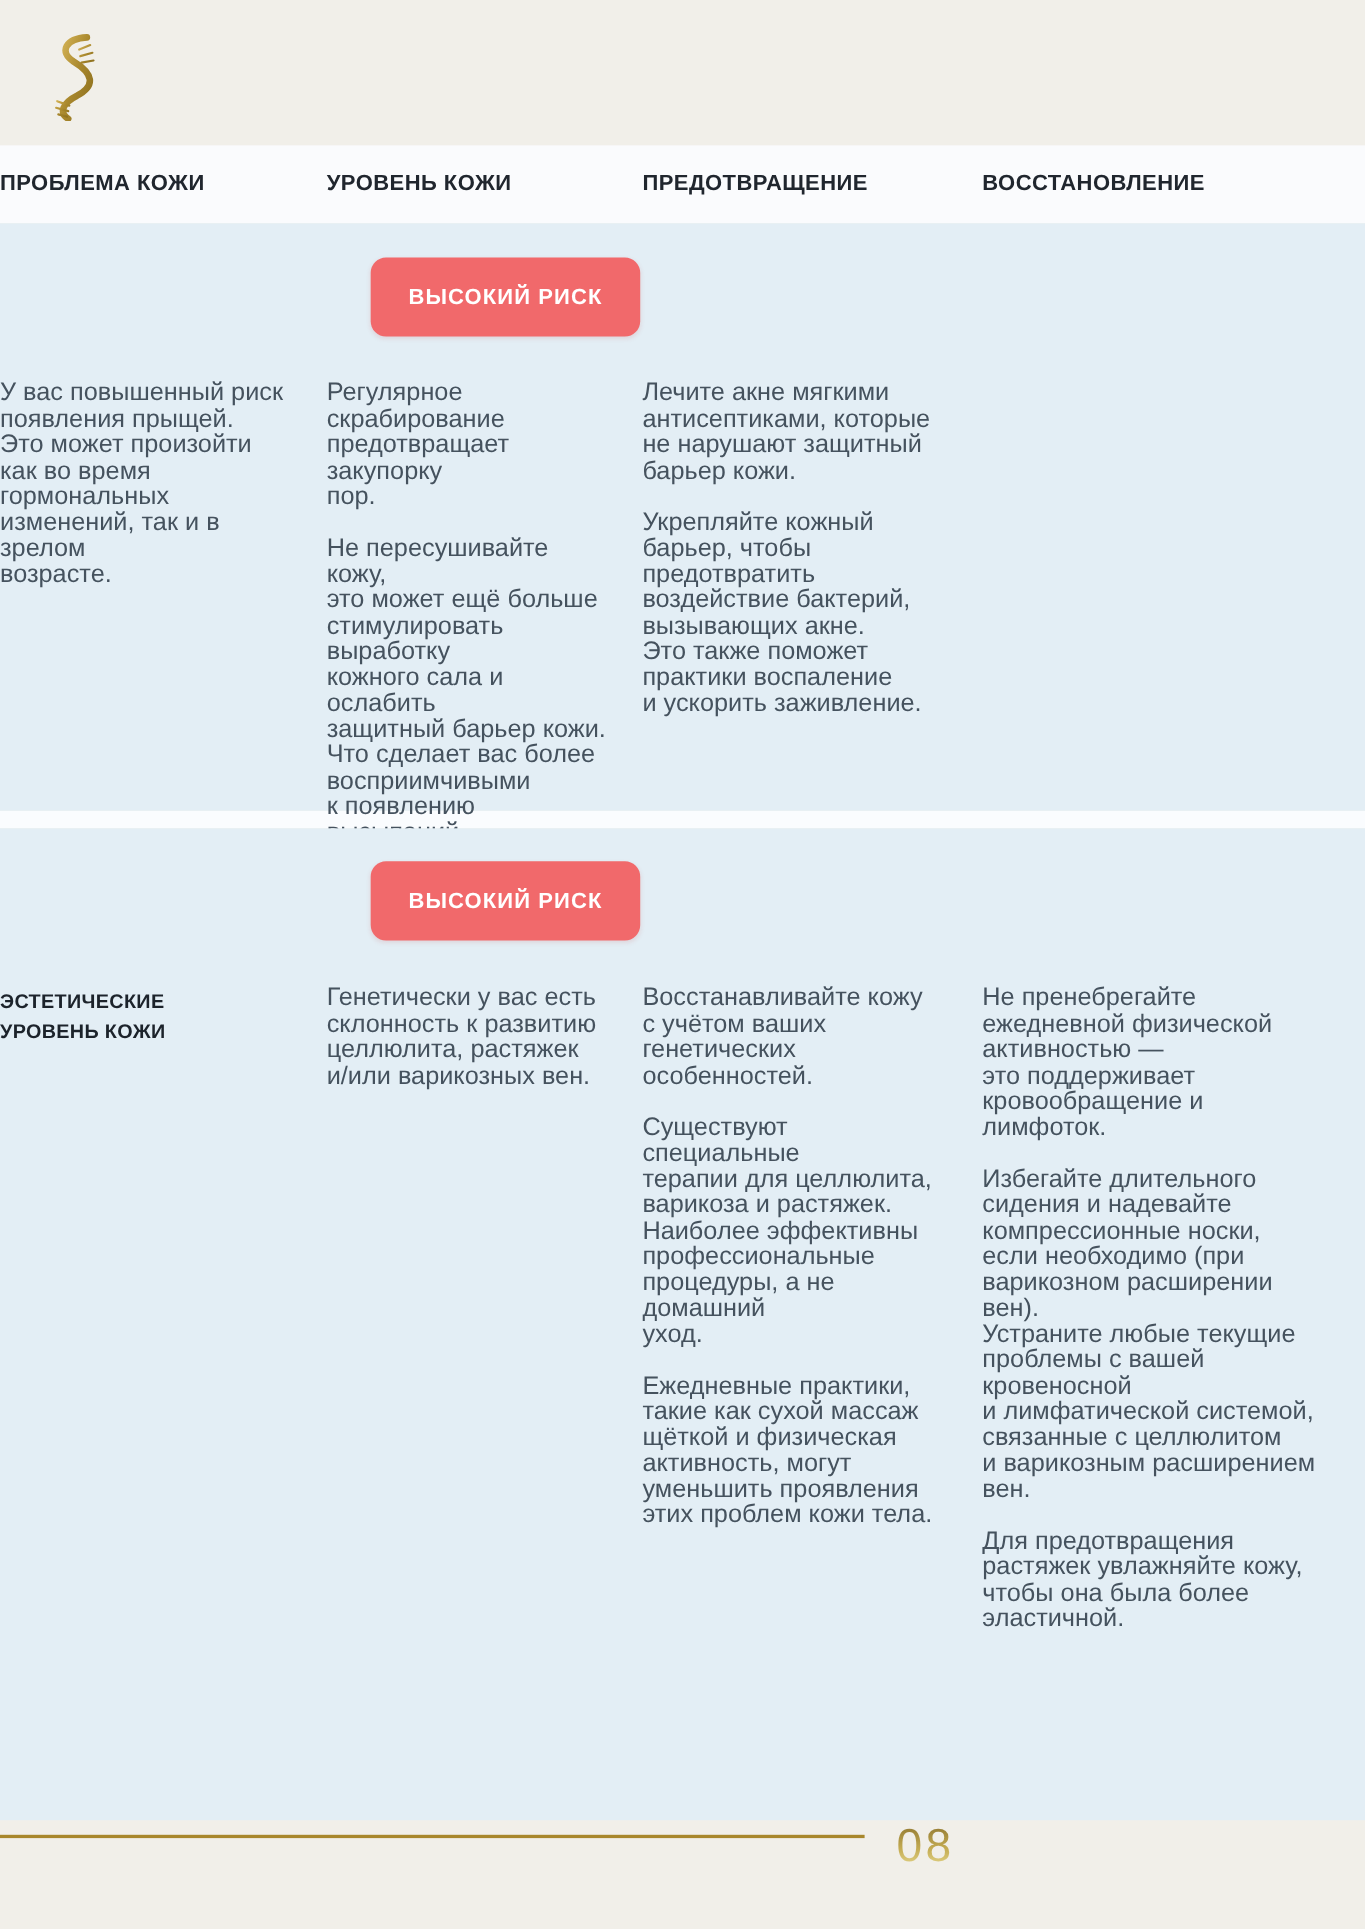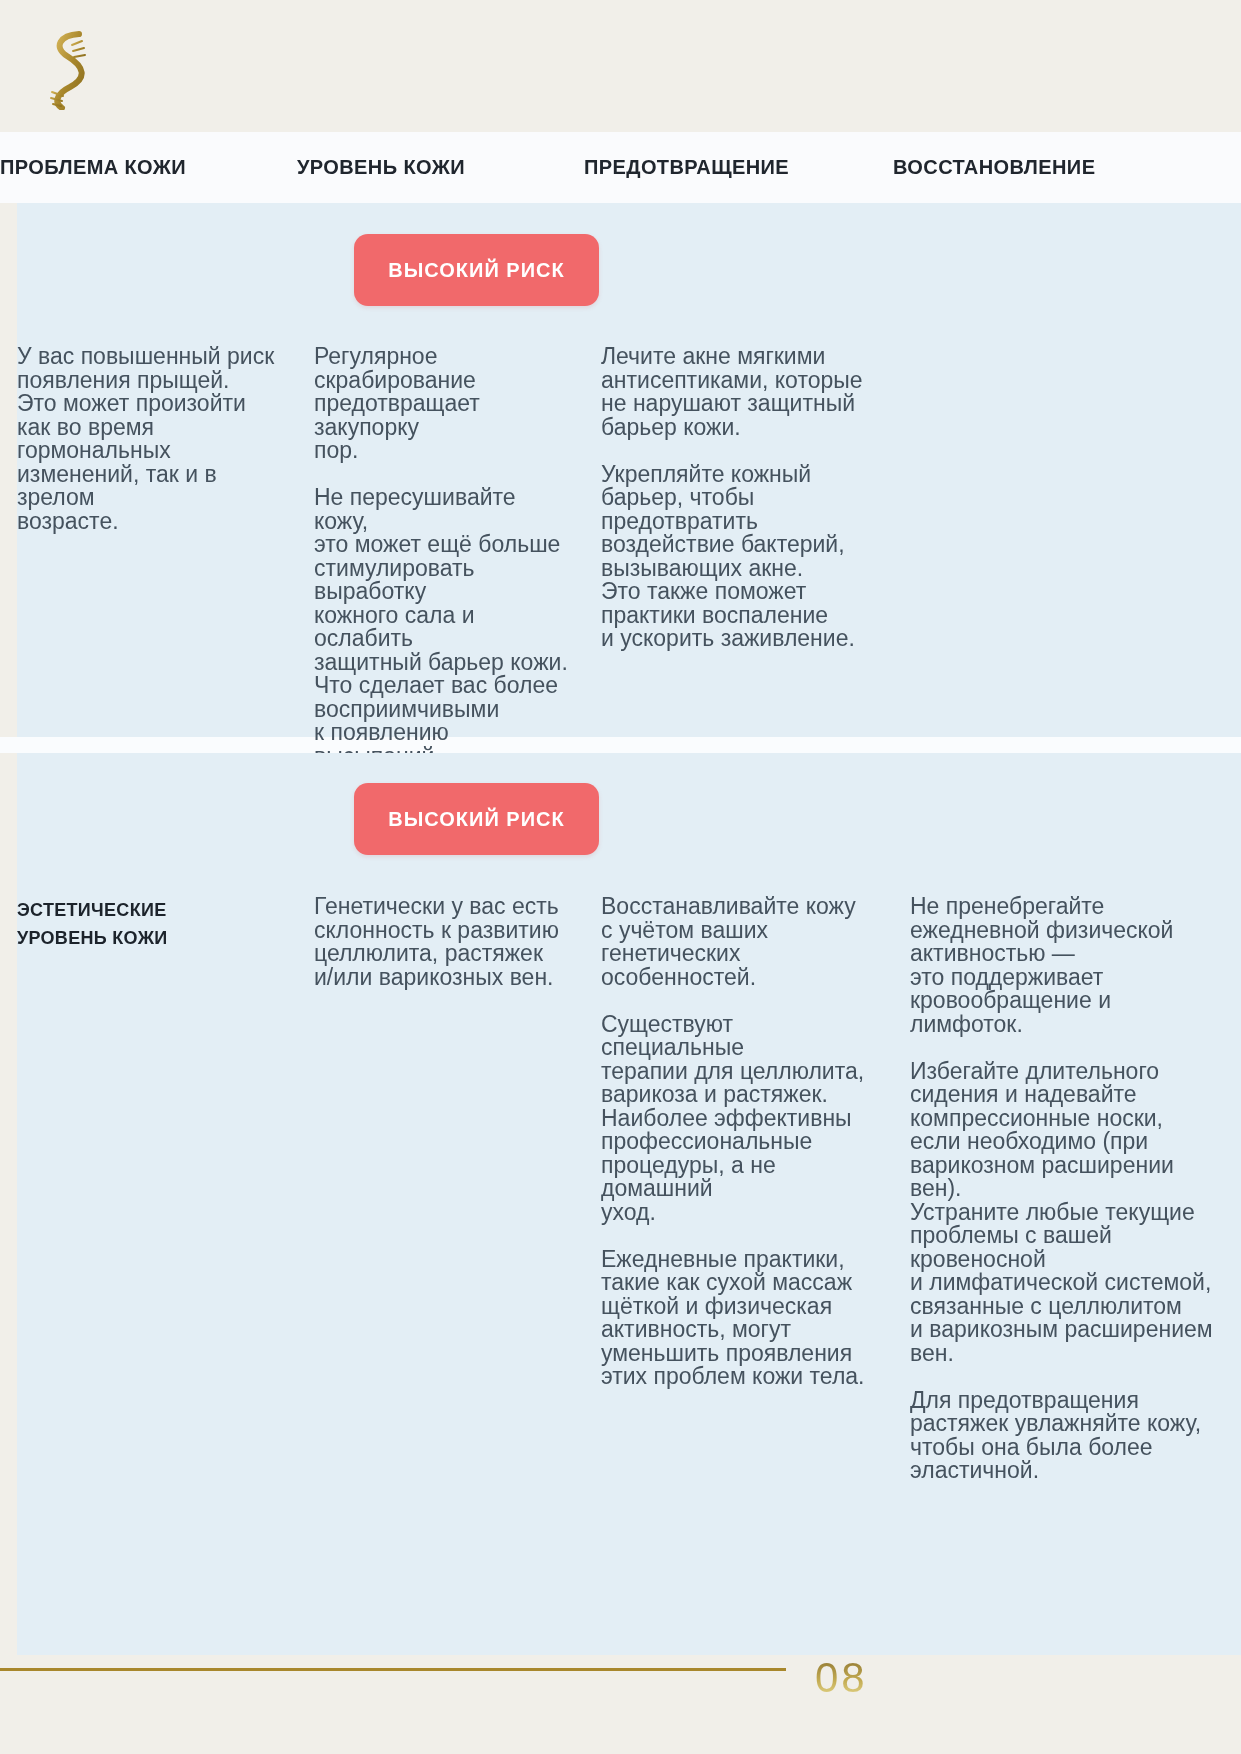--- a/index.html
+++ b/index.html
@@ -19,21 +19,21 @@
     box-sizing:border-box;
   }
   .table-header{
     height:71px;background:#fafbfd;
     align-items:center;
   }
   .table-header .hcol{
     font-size:20px;font-weight:700;color:#20262e;letter-spacing:0.4px;
   }
 
-  .risk-section{background:#e3eef5;position:relative;box-sizing:border-box;margin-left:17px;}
+  .risk-section{background:#e3eef5;position:relative;box-sizing:border-box;}
   .section-1{height:534px;}
   .section-gap{height:16px;background:#fafcfe;}
   .section-2{height:902px;}
 
   .badge{
     position:absolute;left:337px;top:31px;
     width:245px;height:72px;
     background:#f1696b;border-radius:14px;
     display:flex;align-items:center;justify-content:center;
     box-shadow:0 2px 4px rgba(200,90,90,0.15);

